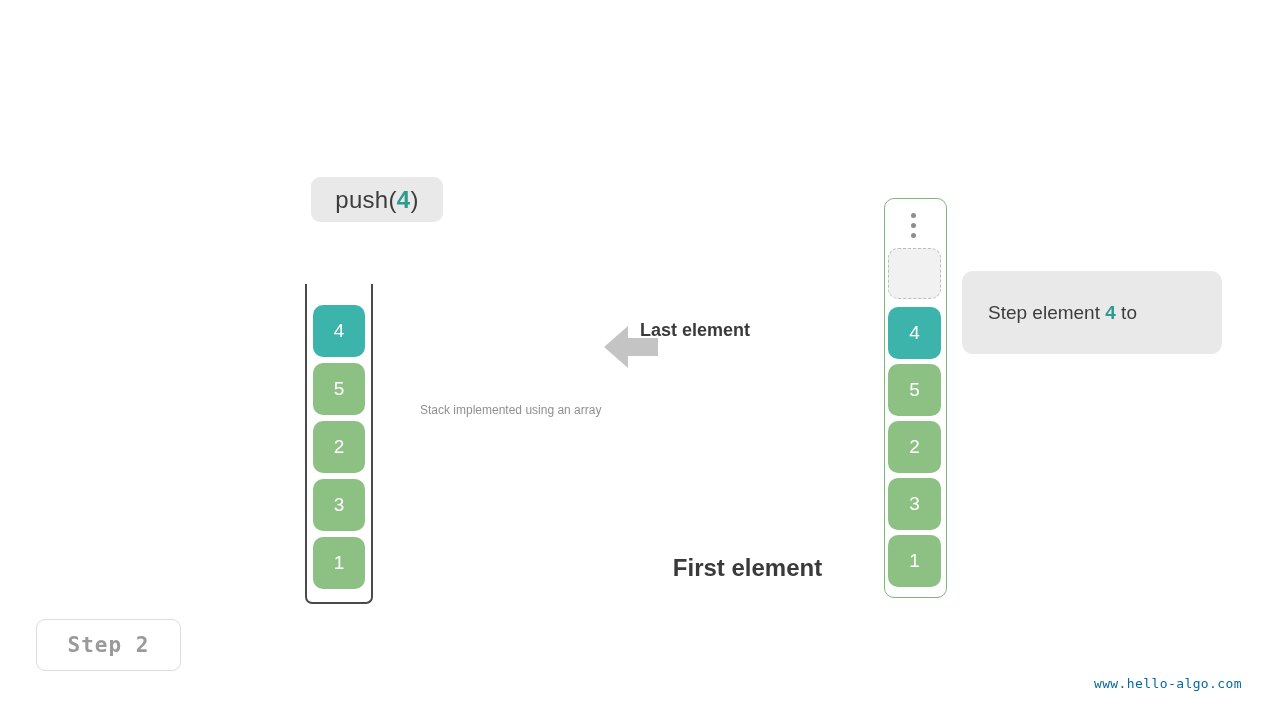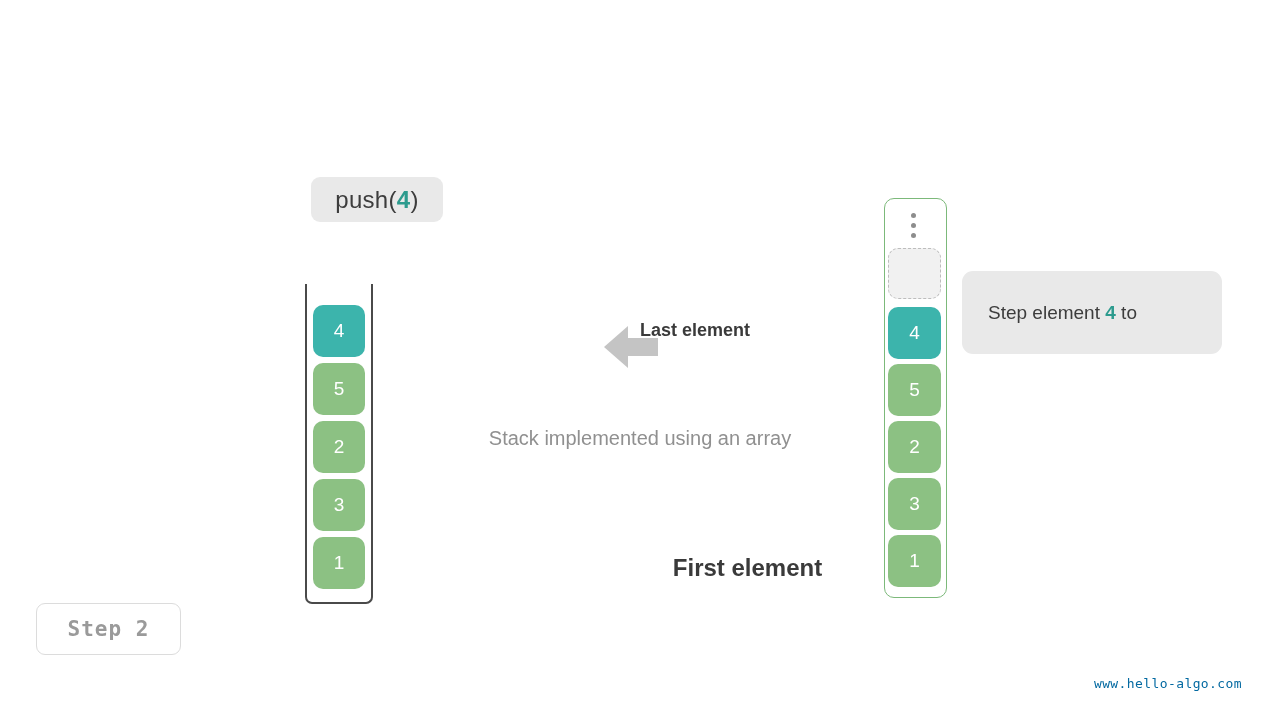--- a/index.html
+++ b/index.html
@@ -152,24 +152,23 @@
     top: 554px;
     width: 215px;
     text-align: center;
     font-size: 24px;
     font-weight: 700;
     color: #3a3a3a;
   }
   #caption {
     position: absolute;
     left: 420px;
-    top: 427px;
+    top: 403px;
     width: 440px;
-    text-align: center;
-    font-size: 20px;
+    font-size: 12px;
     color: #909090;
   }
 
   
   #tooltip {
     position: absolute;
     left: 962px;
     top: 271px;
     width: 260px;
     height: 83px;
@@ -186,21 +185,21 @@
   }
   #tooltip .accent {
     color: #2d9b8e;
     font-weight: 700;
   }
 
   
   #step-badge {
     position: absolute;
     left: 36px;
-    top: 603px;
+    top: 619px;
     width: 145px;
     height: 52px;
     border: 1.4px solid #dcdcdc;
     border-radius: 9px;
     display: flex;
     align-items: center;
     justify-content: center;
     font-family: "DejaVu Sans Mono", "Liberation Mono", monospace;
     font-size: 21px;
     font-weight: 700;

